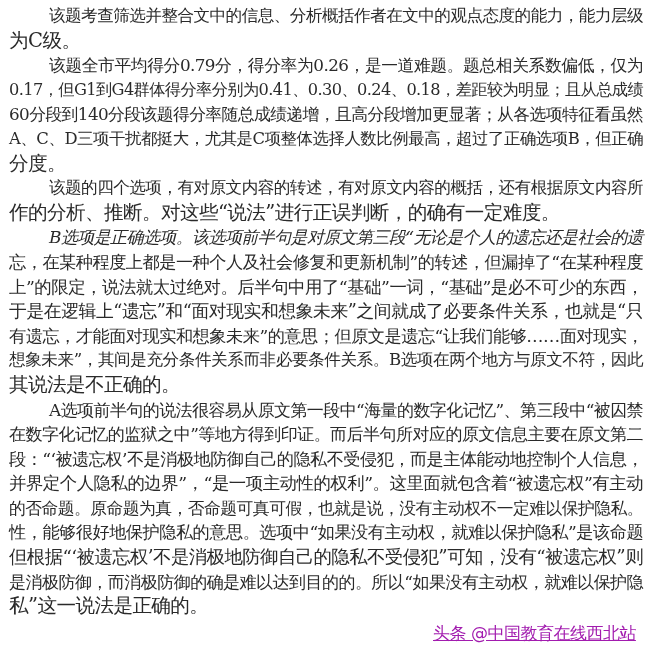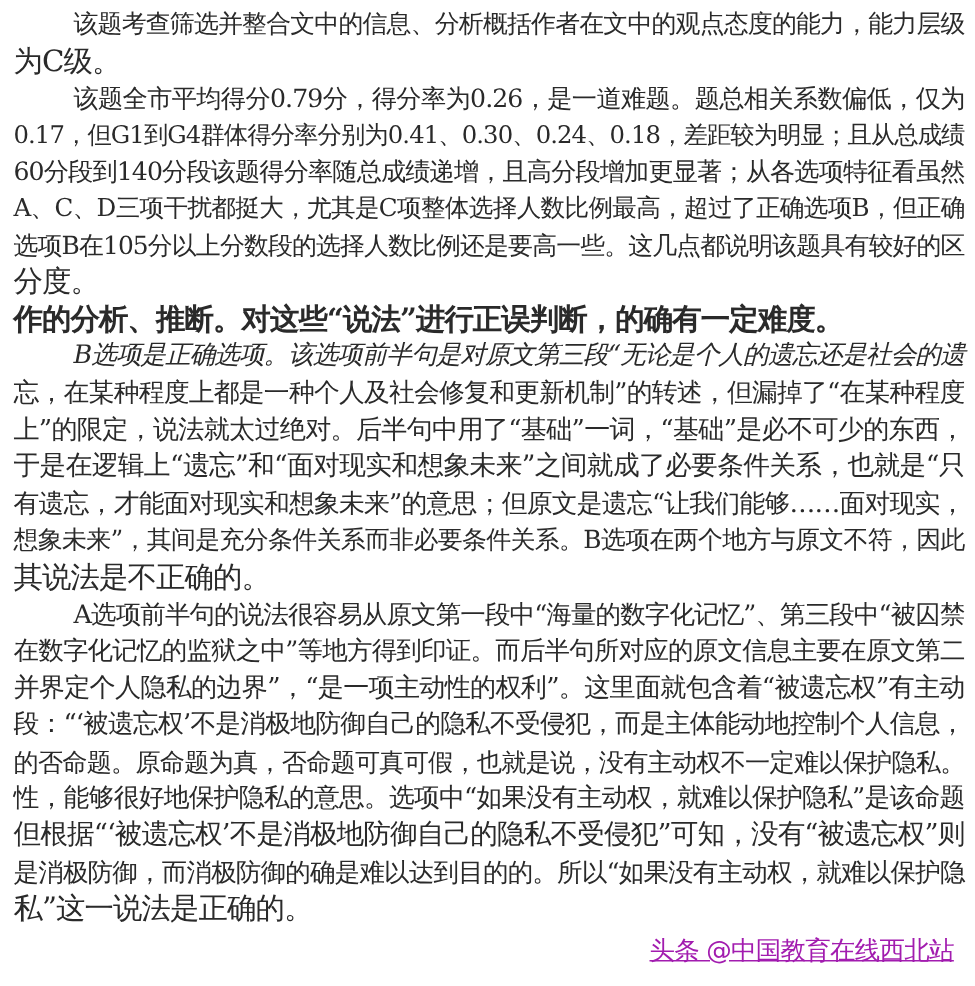--- a/index.html
+++ b/index.html
@@ -36,34 +36,34 @@
 </head>
 <body>
 
 <div class="page" id="page">
     <div class="line indent" style="font-size: 16.6px;">该题考查筛选并整合文中的信息、分析概括作者在文中的观点态度的能力，能力层级</div>
     <div class="line last" style="font-size: 19.6px;">为C级。</div>
     <div class="line indent" style="font-size: 16.8px;">该题全市平均得分0.79分，得分率为0.26，是一道难题。题总相关系数偏低，仅为</div>
     <div class="line" style="font-size: 16.2px;">0.17，但G1到G4群体得分率分别为0.41、0.30、0.24、0.18，差距较为明显；且从总成绩</div>
     <div class="line" style="font-size: 16.8px;">60分段到140分段该题得分率随总成绩递增，且高分段增加更显著；从各选项特征看虽然</div>
     <div class="line" style="font-size: 16.4px;">A、C、D三项干扰都挺大，尤其是C项整体选择人数比例最高，超过了正确选项B，但正确</div>
-    <div class="line" style="font-size: 16.6px;">选项B在105分以上分数段的选择人数比例还是要高一些。这几点都说明该题具有较好的区</div>
     <div class="line last" style="font-size: 19.6px;">分度。</div>
-    <div class="line last" style="font-size: 19.6px; font-weight: bold;">作的分析、推断。对这些“说法”进行正误判断，的确有一定难度。</div>
+    <div class="line indent" style="font-size: 16.6px;">该题的四个选项，有对原文内容的转述，有对原文内容的概括，还有根据原文内容所</div>
+    <div class="line last" style="font-size: 19.6px;">作的分析、推断。对这些“说法”进行正误判断，的确有一定难度。</div>
     <div class="line indent" style="font-size: 17px; font-style: italic;">B选项是正确选项。该选项前半句是对原文第三段“无论是个人的遗忘还是社会的遗</div>
     <div class="line" style="font-size: 17.2px;">忘，在某种程度上都是一种个人及社会修复和更新机制”的转述，但漏掉了“在某种程度</div>
     <div class="line" style="font-size: 17.4px;">上”的限定，说法就太过绝对。后半句中用了“基础”一词，“基础”是必不可少的东西，</div>
     <div class="line" style="font-size: 17.8px;">于是在逻辑上“遗忘”和“面对现实和想象未来”之间就成了必要条件关系，也就是“只</div>
     <div class="line" style="font-size: 17.2px;">有遗忘，才能面对现实和想象未来”的意思；但原文是遗忘“让我们能够……面对现实，</div>
     <div class="line" style="font-size: 16.6px;">想象未来”，其间是充分条件关系而非必要条件关系。B选项在两个地方与原文不符，因此</div>
     <div class="line last" style="font-size: 19.6px;">其说法是不正确的。</div>
     <div class="line indent" style="font-size: 17px;">A选项前半句的说法很容易从原文第一段中“海量的数字化记忆”、第三段中“被囚禁</div>
     <div class="line" style="font-size: 17px;">在数字化记忆的监狱之中”等地方得到印证。而后半句所对应的原文信息主要在原文第二</div>
+    <div class="line" style="font-size: 17.2px;">段：“‘被遗忘权’不是消极地防御自己的隐私不受侵犯，而是主体能动地控制个人信息，</div>
     <div class="line" style="font-size: 17.4px;">并界定个人隐私的边界”，“是一项主动性的权利”。这里面就包含着“被遗忘权”有主动</div>
-    <div class="line" style="font-size: 17.2px;">段：“‘被遗忘权’不是消极地防御自己的隐私不受侵犯，而是主体能动地控制个人信息，</div>
     <div class="line" style="font-size: 16.8px;">的否命题。原命题为真，否命题可真可假，也就是说，没有主动权不一定难以保护隐私。</div>
     <div class="line" style="font-size: 17.2px;">性，能够很好地保护隐私的意思。选项中“如果没有主动权，就难以保护隐私”是该命题</div>
     <div class="line" style="font-size: 18.4px;">但根据“‘被遗忘权’不是消极地防御自己的隐私不受侵犯”可知，没有“被遗忘权”则</div>
     <div class="line" style="font-size: 17px;">是消极防御，而消极防御的确是难以达到目的的。所以“如果没有主动权，就难以保护隐</div>
     <div class="line last" style="font-size: 19.6px;">私”这一说法是正确的。</div>
   </div>
 
 <div class="watermark">头条 @中国教育在线西北站</div>
 
 </body></html>

